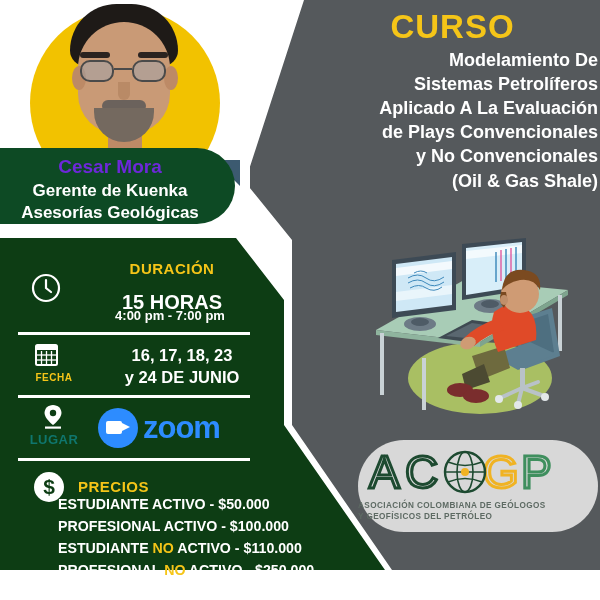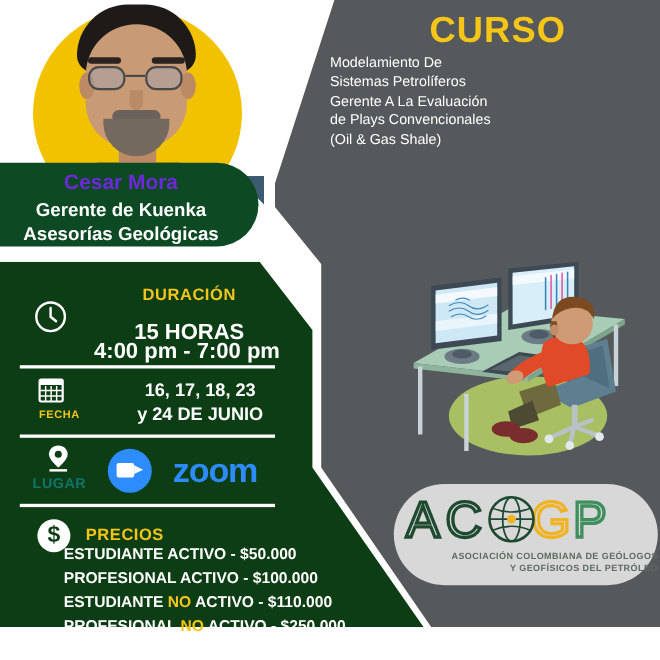--- a/index.html
+++ b/index.html
@@ -166,24 +166,24 @@
     color: #f5c518;
     font-size: 33px;
     font-weight: bold;
     letter-spacing: 1px;
     z-index: 6;
   }
   .course-title {
     position: absolute;
     left: 300px; top: 48px;
     width: 298px;
-    text-align: left;
+    text-align: right;
     color: #ffffff;
-    font-size: 13px;
-    font-weight: normal;
+    font-size: 18px;
+    font-weight: bold;
     line-height: 1.34;
     z-index: 6;
   }
 
   
   .sp-name {
     position: absolute;
     left: 0; top: 156px;
     width: 220px;
     text-align: center;
@@ -211,21 +211,21 @@
     letter-spacing: .5px; z-index: 6;
   }
   .val-horas {
     position: absolute; left: 72px; top: 279px; width: 200px;
     text-align: center; color: #ffffff; font-size: 20px; font-weight: bold;
     z-index: 6;
     margin-top: 12px;
   }
   .val-time {
     position: absolute; left: 60px; top: 308px; width: 220px;
-    text-align: center; color: #ffffff; font-size: 20px; font-weight: bold;
+    text-align: center; color: #ffffff; font-size: 13px; font-weight: bold;
     z-index: 6;
   }
 
   .rule {
     position: absolute; left: 18px; width: 232px; height: 3px;
     background: #ffffff; z-index: 6;
   }
   .rule-1 { top: 332px; }
   .rule-2 { top: 395px; }
   .rule-3 { top: 458px; }
@@ -262,21 +262,21 @@
   }
   .zoom-cam::after {
     content: ""; position: absolute; left: 16px; top: 2px;
     width: 0; height: 0;
     border-top: 4px solid transparent;
     border-bottom: 4px solid transparent;
     border-left: 8px solid #ffffff;
   }
   .zoom-word {
     color: #2d8cff; font-size: 31px; font-weight: bold;
-    letter-spacing: -1px; margin-left: 19px;
+    letter-spacing: -1px; margin-left: 5px;
   }
 
   .icon-dollar {
     position: absolute; left: 34px; top: 472px;
     width: 30px; height: 30px; border-radius: 50%;
     background: #ffffff; color: #0d3d14;
     font-size: 21px; font-weight: bold;
     display: flex; align-items: center; justify-content: center;
     z-index: 6;
   }
@@ -317,21 +317,21 @@
     position: absolute;
     left: 358px; top: 446px;
     width: 240px;
     text-align: center;
     z-index: 7;
   }
   .logo-sub {
     position: absolute;
     left: 358px; top: 500px;
     width: 240px;
-    text-align: right;
+    text-align: left;
     color: #5d6a63;
     font-size: 8.2px;
     font-weight: bold;
     letter-spacing: .4px;
     line-height: 1.35;
     z-index: 7;
   }
   .url {
     position: absolute;
     left: 340px; top: 558px;
@@ -379,22 +379,23 @@
   <div class="sp-name">Cesar Mora</div>
   <div class="sp-role">
     <div>Gerente de Kuenka</div>
     <div>Asesorías Geológicas</div>
   </div>
 
   <div class="curso">CURSO</div>
   <div class="course-title">
     <div>Modelamiento De</div>
     <div>Sistemas Petrolíferos</div>
-    <div>Gerente A La Evaluación</div>
+    <div>Aplicado A La Evaluación</div>
     <div>de Plays Convencionales</div>
+    <div>y No Convencionales</div>
     <div>(Oil &amp; Gas Shale)</div>
   </div>
 
   <div class="icon-clock">
     <svg width="32" height="32" viewBox="0 0 32 32">
       <circle cx="16" cy="16" r="13" fill="none" stroke="#ffffff" stroke-width="2.2"></circle>
       <path d="M16 8 L16 16 L21 20" fill="none" stroke="#ffffff" stroke-width="2.2" stroke-linecap="round"></path>
     </svg>
   </div>
   <div class="lbl-duracion">DURACIÓN</div>

